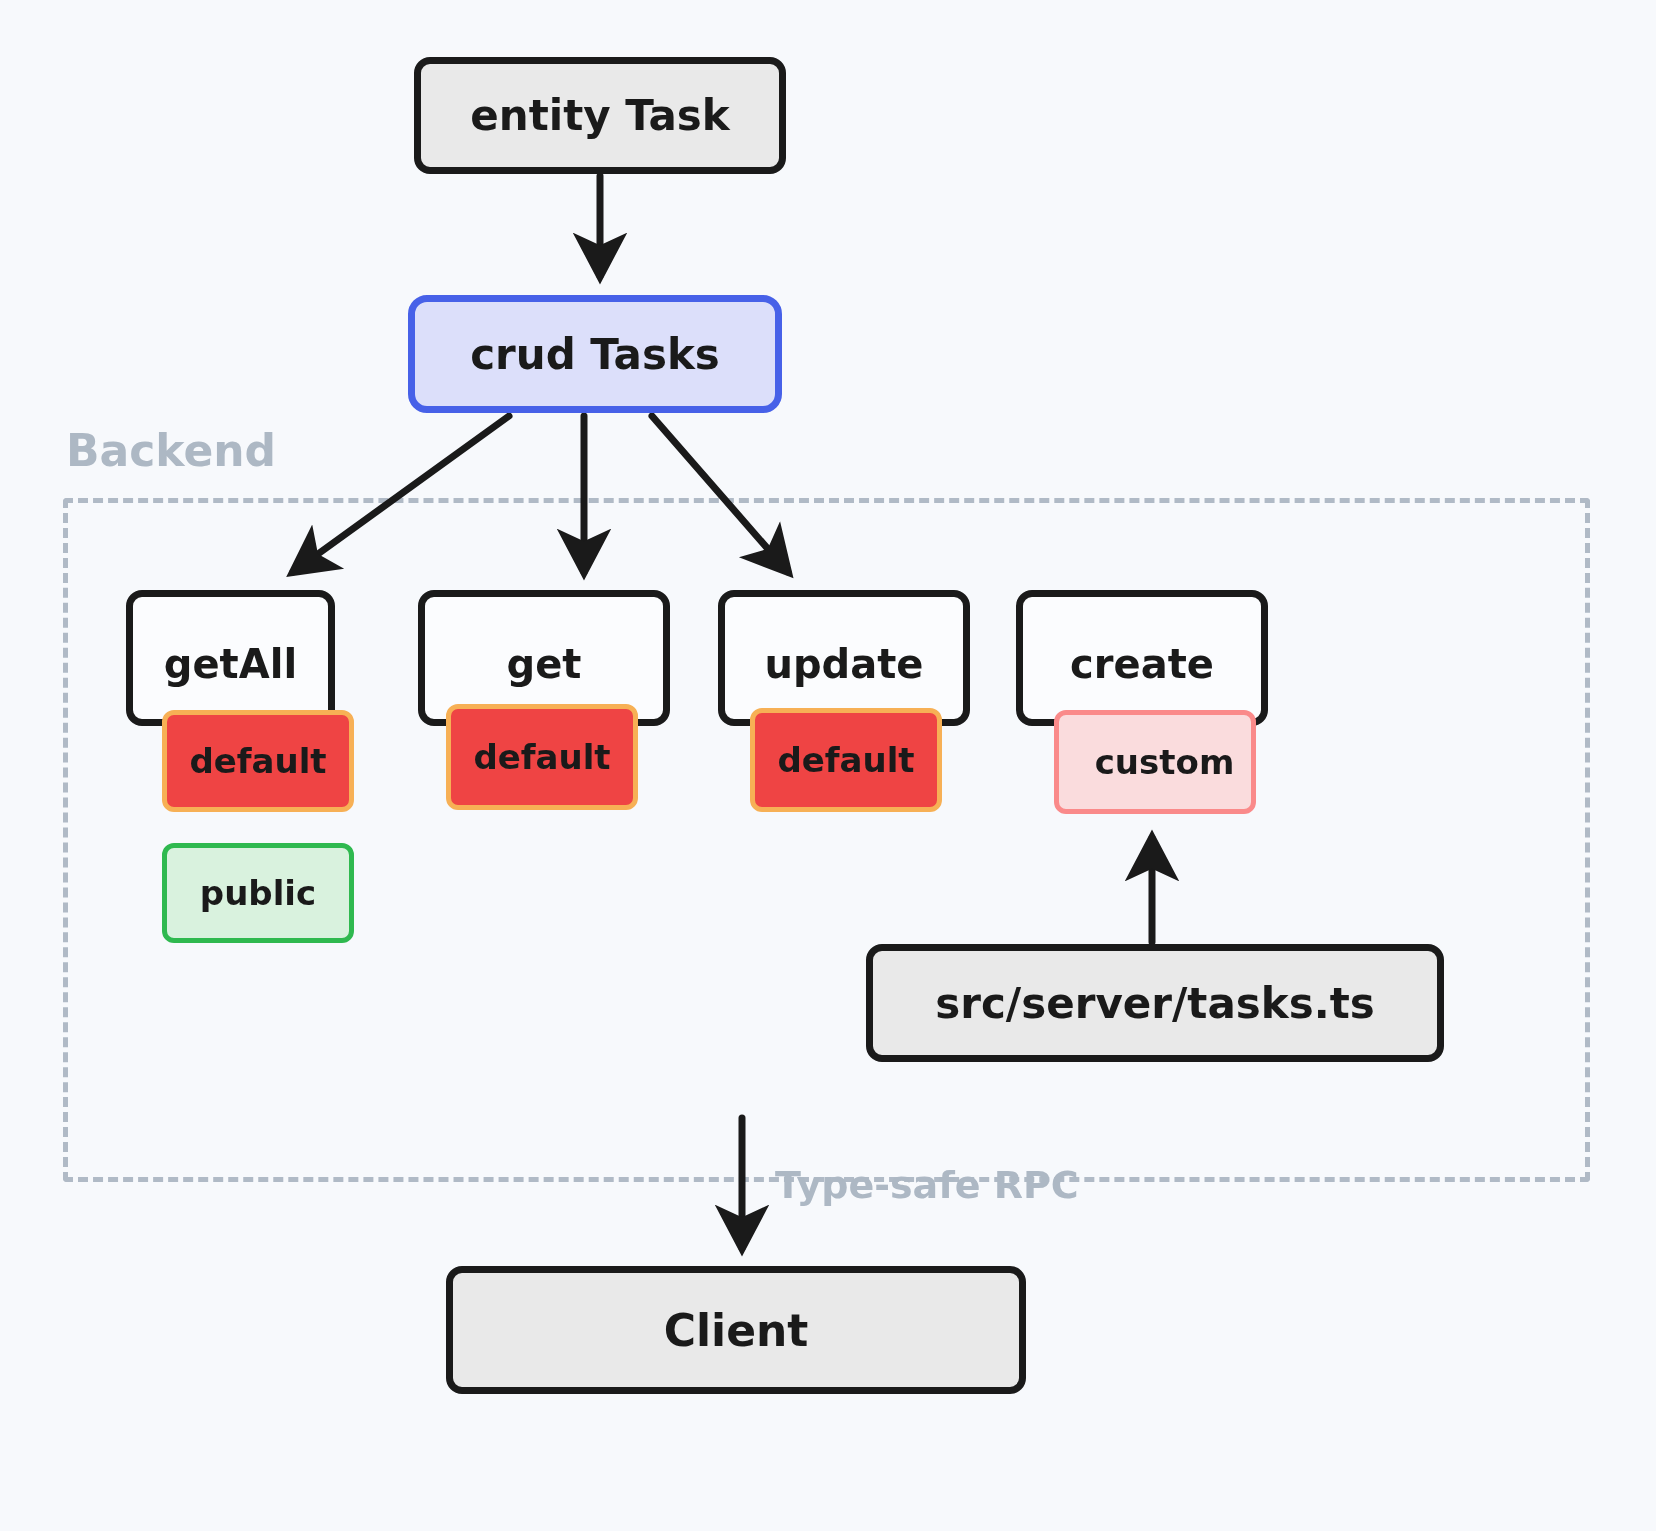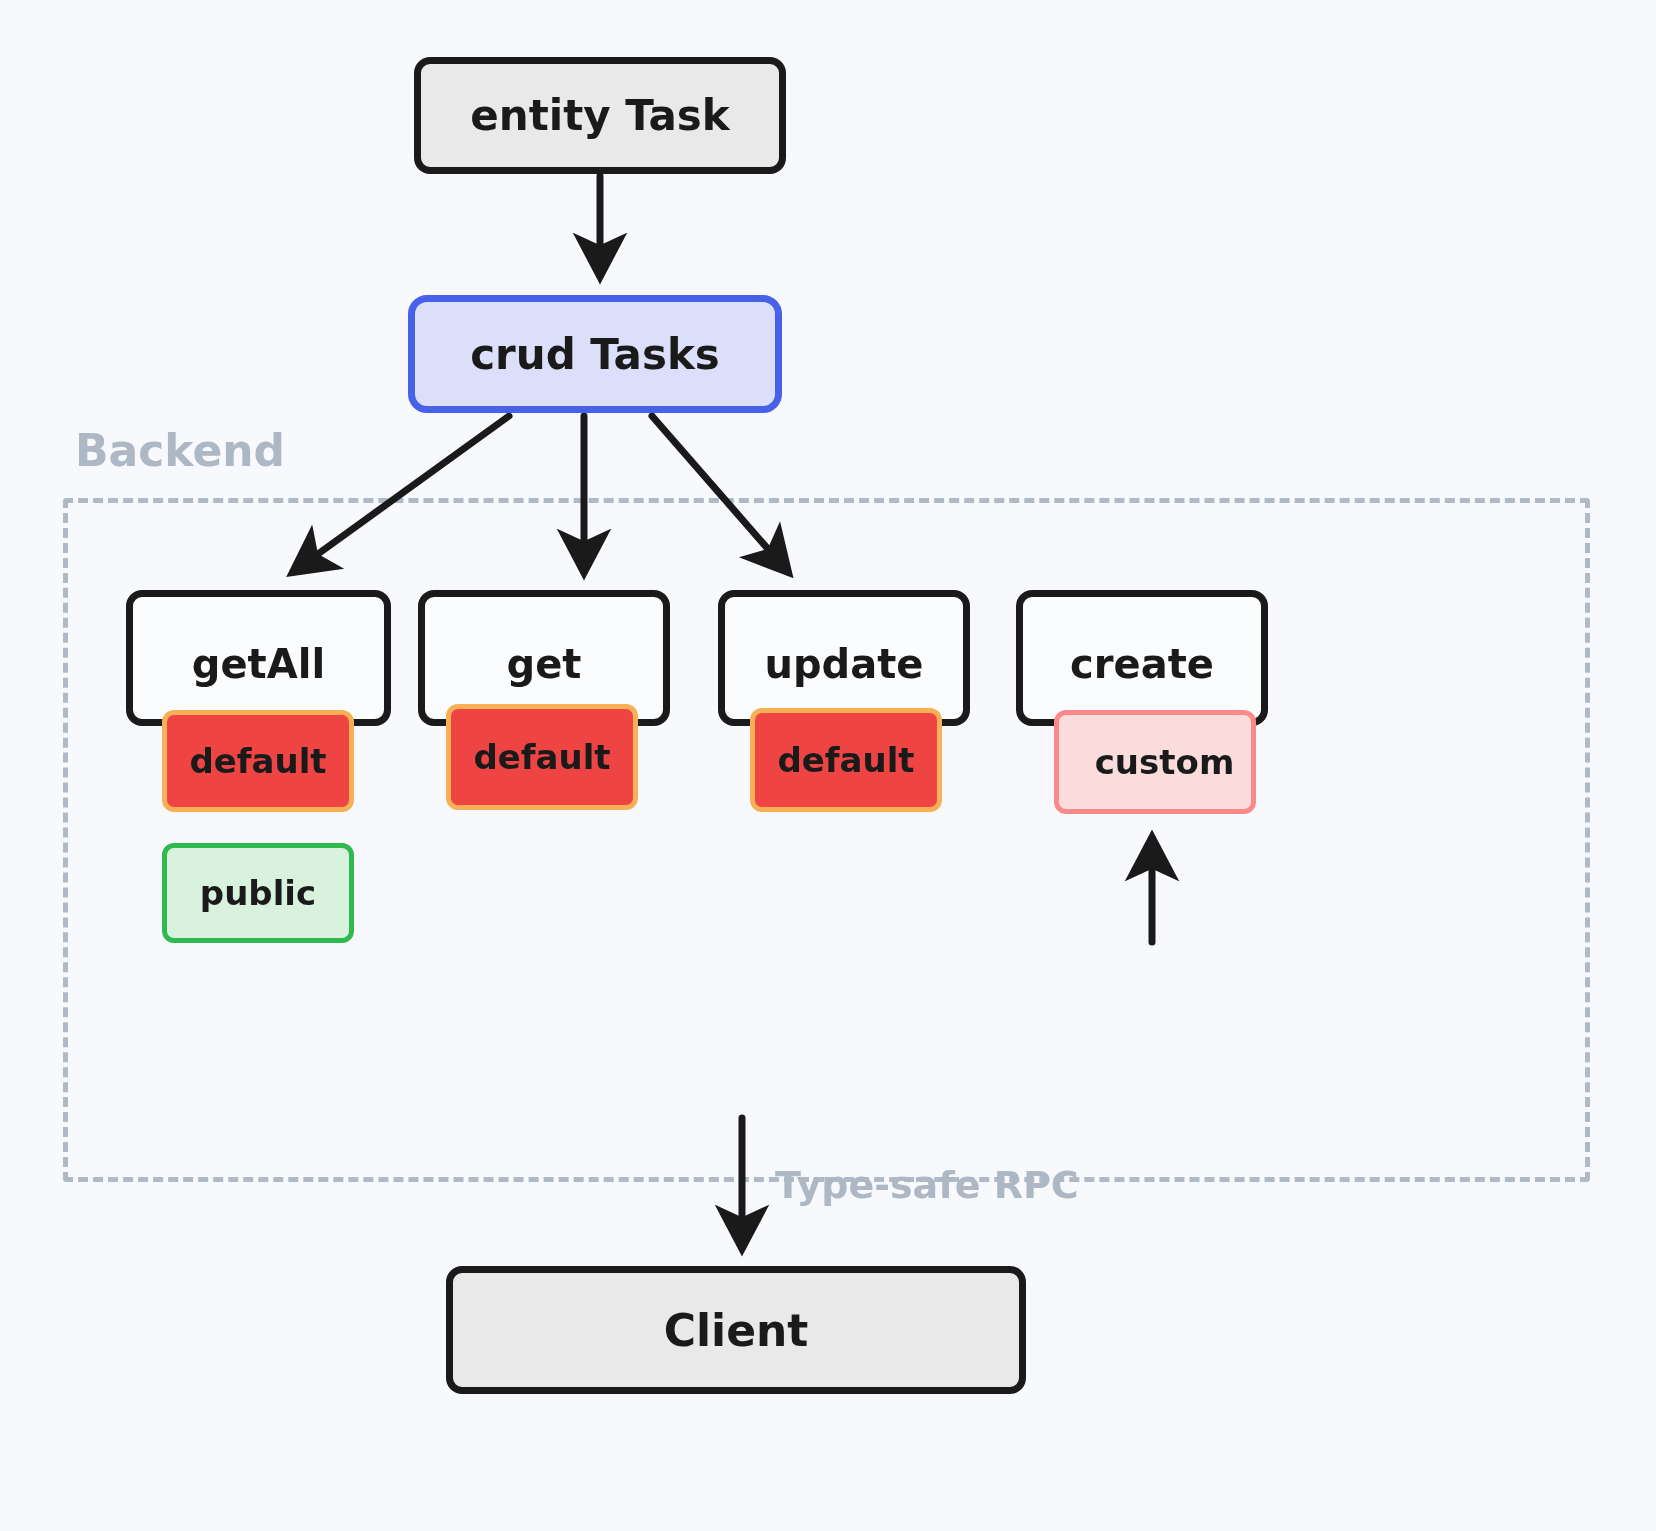--- a/index.html
+++ b/index.html
@@ -85,21 +85,20 @@
     position: absolute;
     border: 5px dashed #b0bac6;
     border-radius: 4px;
     z-index: 0;
   }
   .group-label {
     position: absolute;
     color: #adb8c4;
     font-weight: 700;
     z-index: 2;
-    margin-left: 9px;
   }
   .edge-label {
     position: absolute;
     color: #adb8c4;
     font-weight: 700;
     z-index: 2;
   }
 
   .t-42 { font-size: 42px; }
   .t-40 { font-size: 40px; }
@@ -137,34 +136,37 @@
 
   <div class="node node-solid t-42" id="node-entity" style="left: 414px; top: 57px; width: 372px; height: 117px;">
     <span>entity Task</span>
   </div>
 
   <div class="node node-accent t-42" id="node-crud" style="left: 408px; top: 295px; width: 374px; height: 118px;">
     <span>crud Tasks</span>
   </div>
 
   <div id="methods-host">
-      <div class="node node-method t-40" style="left: 126px; top: 590px; width: 265px; height: 136px;">
+      <div class="node node-method t-40" style="left: 126px; top: 590px; width: 209px; height: 136px;">
         <span>getAll</span>
       </div>
       <div class="node node-method t-40" style="left: 418px; top: 590px; width: 252px; height: 136px;">
         <span>get</span>
       </div>
       <div class="node node-method t-40" style="left: 718px; top: 590px; width: 252px; height: 136px;">
         <span>update</span>
       </div>
       <div class="node node-method t-40" style="left: 1016px; top: 590px; width: 252px; height: 136px;">
         <span>create</span>
       </div>
     </div>
 
+  <div class="node node-solid t-42" id="node-file" style="left: 866px; top: 944px; width: 578px; height: 118px;">
+    <span>src/server/tasks.ts</span>
+  </div>
 
   <div class="node node-solid t-44" id="node-client" style="left: 446px; top: 1266px; width: 580px; height: 128px;">
     <span>Client</span>
   </div>
 
   <div id="edge-labels-host">
       <div class="edge-label t-38" style="left: 775px; top: 1163px;">Type-safe RPC</div>
     </div>
 
 <div class="badge badge-default t-34" style="left: 162px; top: 710px; width: 192px; height: 102px;">

